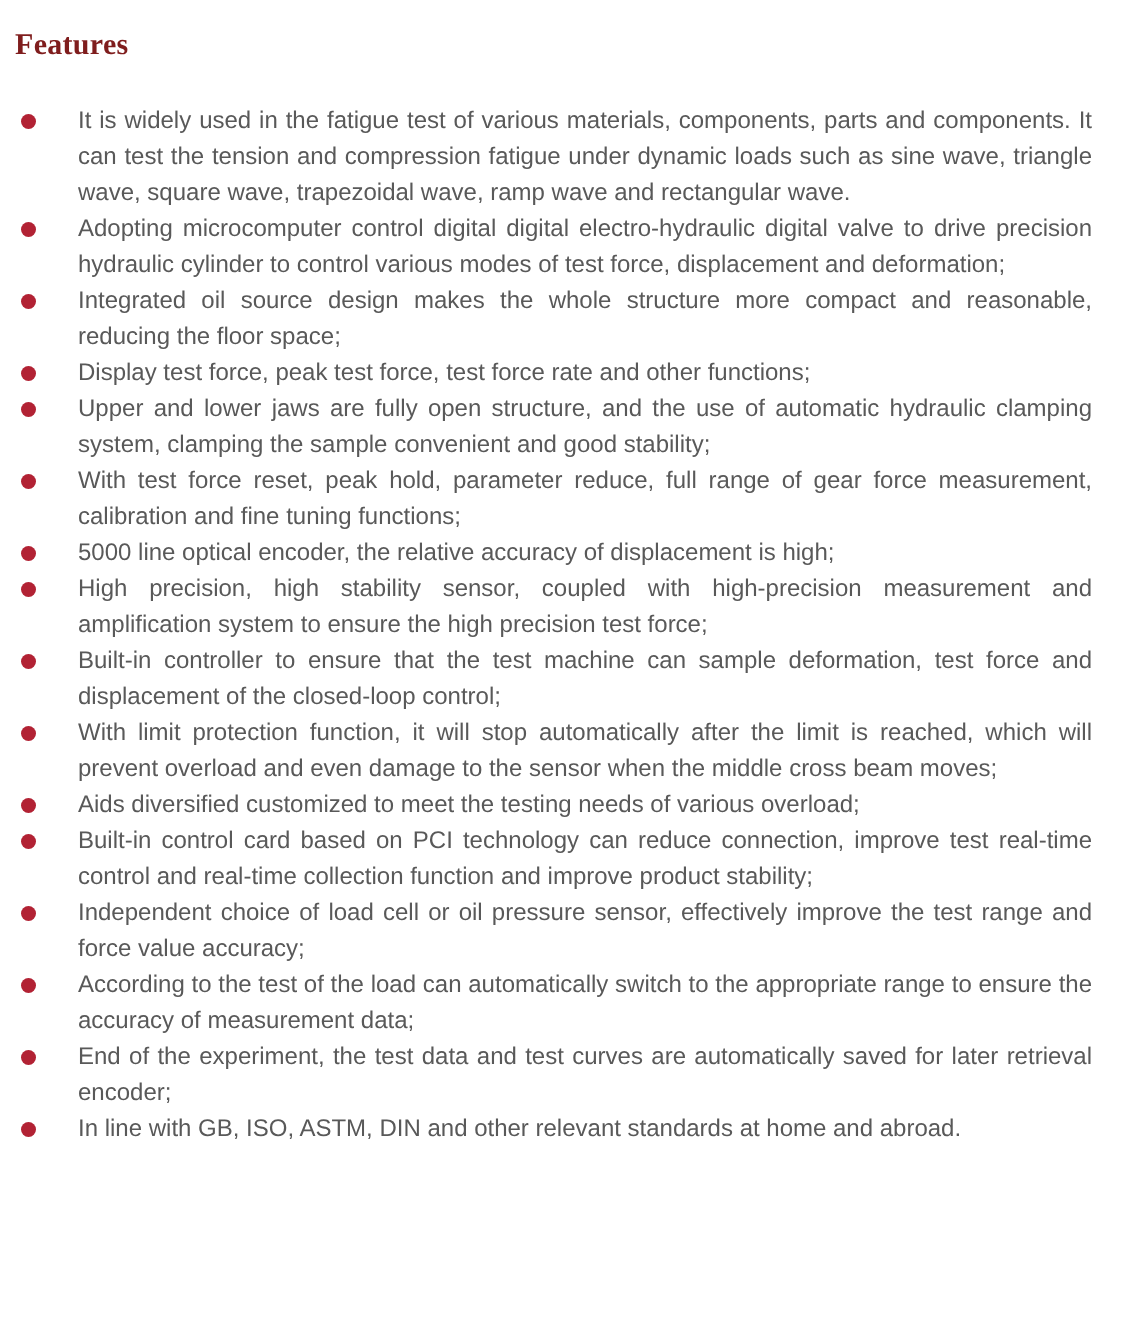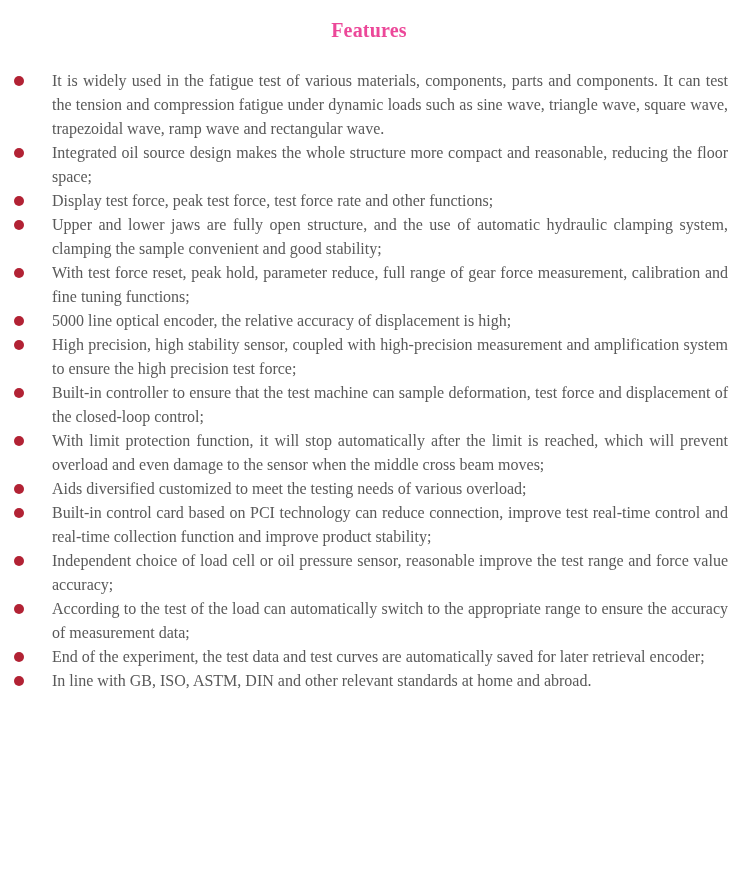--- a/index.html
+++ b/index.html
@@ -16,30 +16,28 @@
   .page {
     box-sizing: border-box;
     width: 750px;
     padding: 18px 22px 20px 10px;
   }
   .page-title {
     font-family: "Liberation Serif", serif;
     font-weight: bold;
     font-size: 20px;
     line-height: 24px;
-    color: #ec4899;
+    color: #7f1d1d;
     margin: 0 0 27px 0;
     letter-spacing: 0.2px;
-    text-align: center;
   }
   .features-list {
     margin: 0;
     padding: 0;
     list-style: none;
-    font-family: Liberation Serif, serif;
   }
   .feature-item {
     position: relative;
     padding-left: 42px;
   }
   .bullet {
     position: absolute;
     left: 4px;
     top: 7px;
     width: 10px;
@@ -62,20 +60,24 @@
 <div class="page">
   <h2 class="page-title">Features</h2>
 
   <div class="features-list">
 
       <div class="feature-item">
         <span class="bullet"></span>
         <p class="feature-text">It is widely used in the fatigue test of various materials, components, parts and components. It can test the tension and compression fatigue under dynamic loads such as sine wave, triangle wave, square wave, trapezoidal wave, ramp wave and rectangular wave.</p>
       </div>
 
+      <div class="feature-item">
+        <span class="bullet"></span>
+        <p class="feature-text">Adopting microcomputer control digital digital electro-hydraulic digital valve to drive precision hydraulic cylinder to control various modes of test force, displacement and deformation;</p>
+      </div>
 
       <div class="feature-item">
         <span class="bullet"></span>
         <p class="feature-text">Integrated oil source design makes the whole structure more compact and reasonable, reducing the floor space;</p>
       </div>
 
       <div class="feature-item">
         <span class="bullet"></span>
         <p class="feature-text">Display test force, peak test force, test force rate and other functions;</p>
       </div>
@@ -115,21 +117,21 @@
         <p class="feature-text">Aids diversified customized to meet the testing needs of various overload;</p>
       </div>
 
       <div class="feature-item">
         <span class="bullet"></span>
         <p class="feature-text">Built-in control card based on PCI technology can reduce connection, improve test real-time control and real-time collection function and improve product stability;</p>
       </div>
 
       <div class="feature-item">
         <span class="bullet"></span>
-        <p class="feature-text">Independent choice of load cell or oil pressure sensor, reasonable improve the test range and force value accuracy;</p>
+        <p class="feature-text">Independent choice of load cell or oil pressure sensor, effectively improve the test range and force value accuracy;</p>
       </div>
 
       <div class="feature-item">
         <span class="bullet"></span>
         <p class="feature-text">According to the test of the load can automatically switch to the appropriate range to ensure the accuracy of measurement data;</p>
       </div>
 
 
       <div class="feature-item">
         <span class="bullet"></span>

